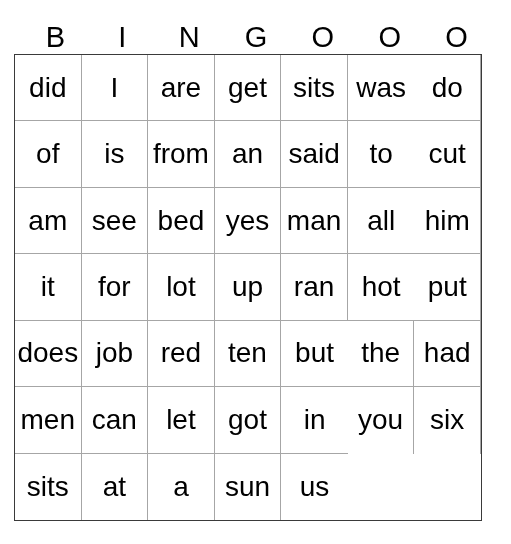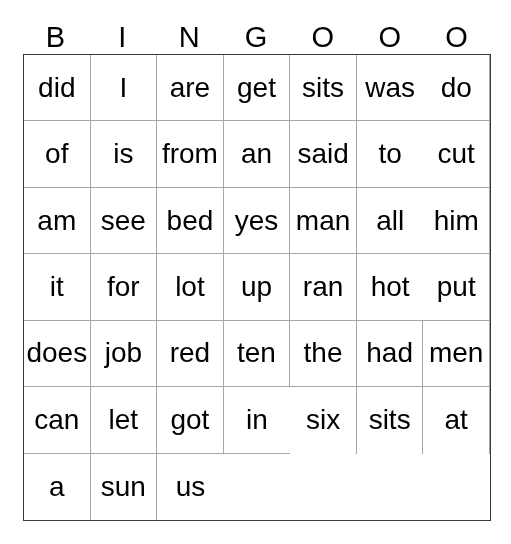--- a/index.html
+++ b/index.html
@@ -41,21 +41,21 @@
     font-size: 29px;
     line-height: 1;
     color: #000000;
     font-weight: 400;
     letter-spacing: 0px;
   }
 
   
   #grid {
     position: absolute;
-    left: 23px;
+    left: 14px;
     top: 54px;
     width: 468px;
     height: 467px;
     box-sizing: border-box;
     border: 1px solid #3a3a3a;
     display: grid;
     grid-template-columns: repeat(7, 1fr);
     grid-template-rows: repeat(7, 1fr);
     background: #ffffff;
   }
@@ -122,27 +122,29 @@
       <div class="cell">for</div>
       <div class="cell">lot</div>
       <div class="cell">up</div>
       <div class="cell">ran</div>
       <div class="cell col-last">hot</div>
       <div class="cell">put</div>
       <div class="cell">does</div>
       <div class="cell">job</div>
       <div class="cell">red</div>
       <div class="cell">ten</div>
+      <div class="cell col-last">but</div>
       <div class="cell">the</div>
       <div class="cell">had</div>
       <div class="cell">men</div>
       <div class="cell">can</div>
       <div class="cell">let</div>
       <div class="cell">got</div>
       <div class="cell col-last">in</div>
+      <div class="cell row-last">you</div>
       <div class="cell row-last">six</div>
       <div class="cell row-last">sits</div>
       <div class="cell row-last">at</div>
       <div class="cell row-last">a</div>
       <div class="cell row-last">sun</div>
       <div class="cell col-last row-last">us</div>
     </div>
 
 </div>
 

